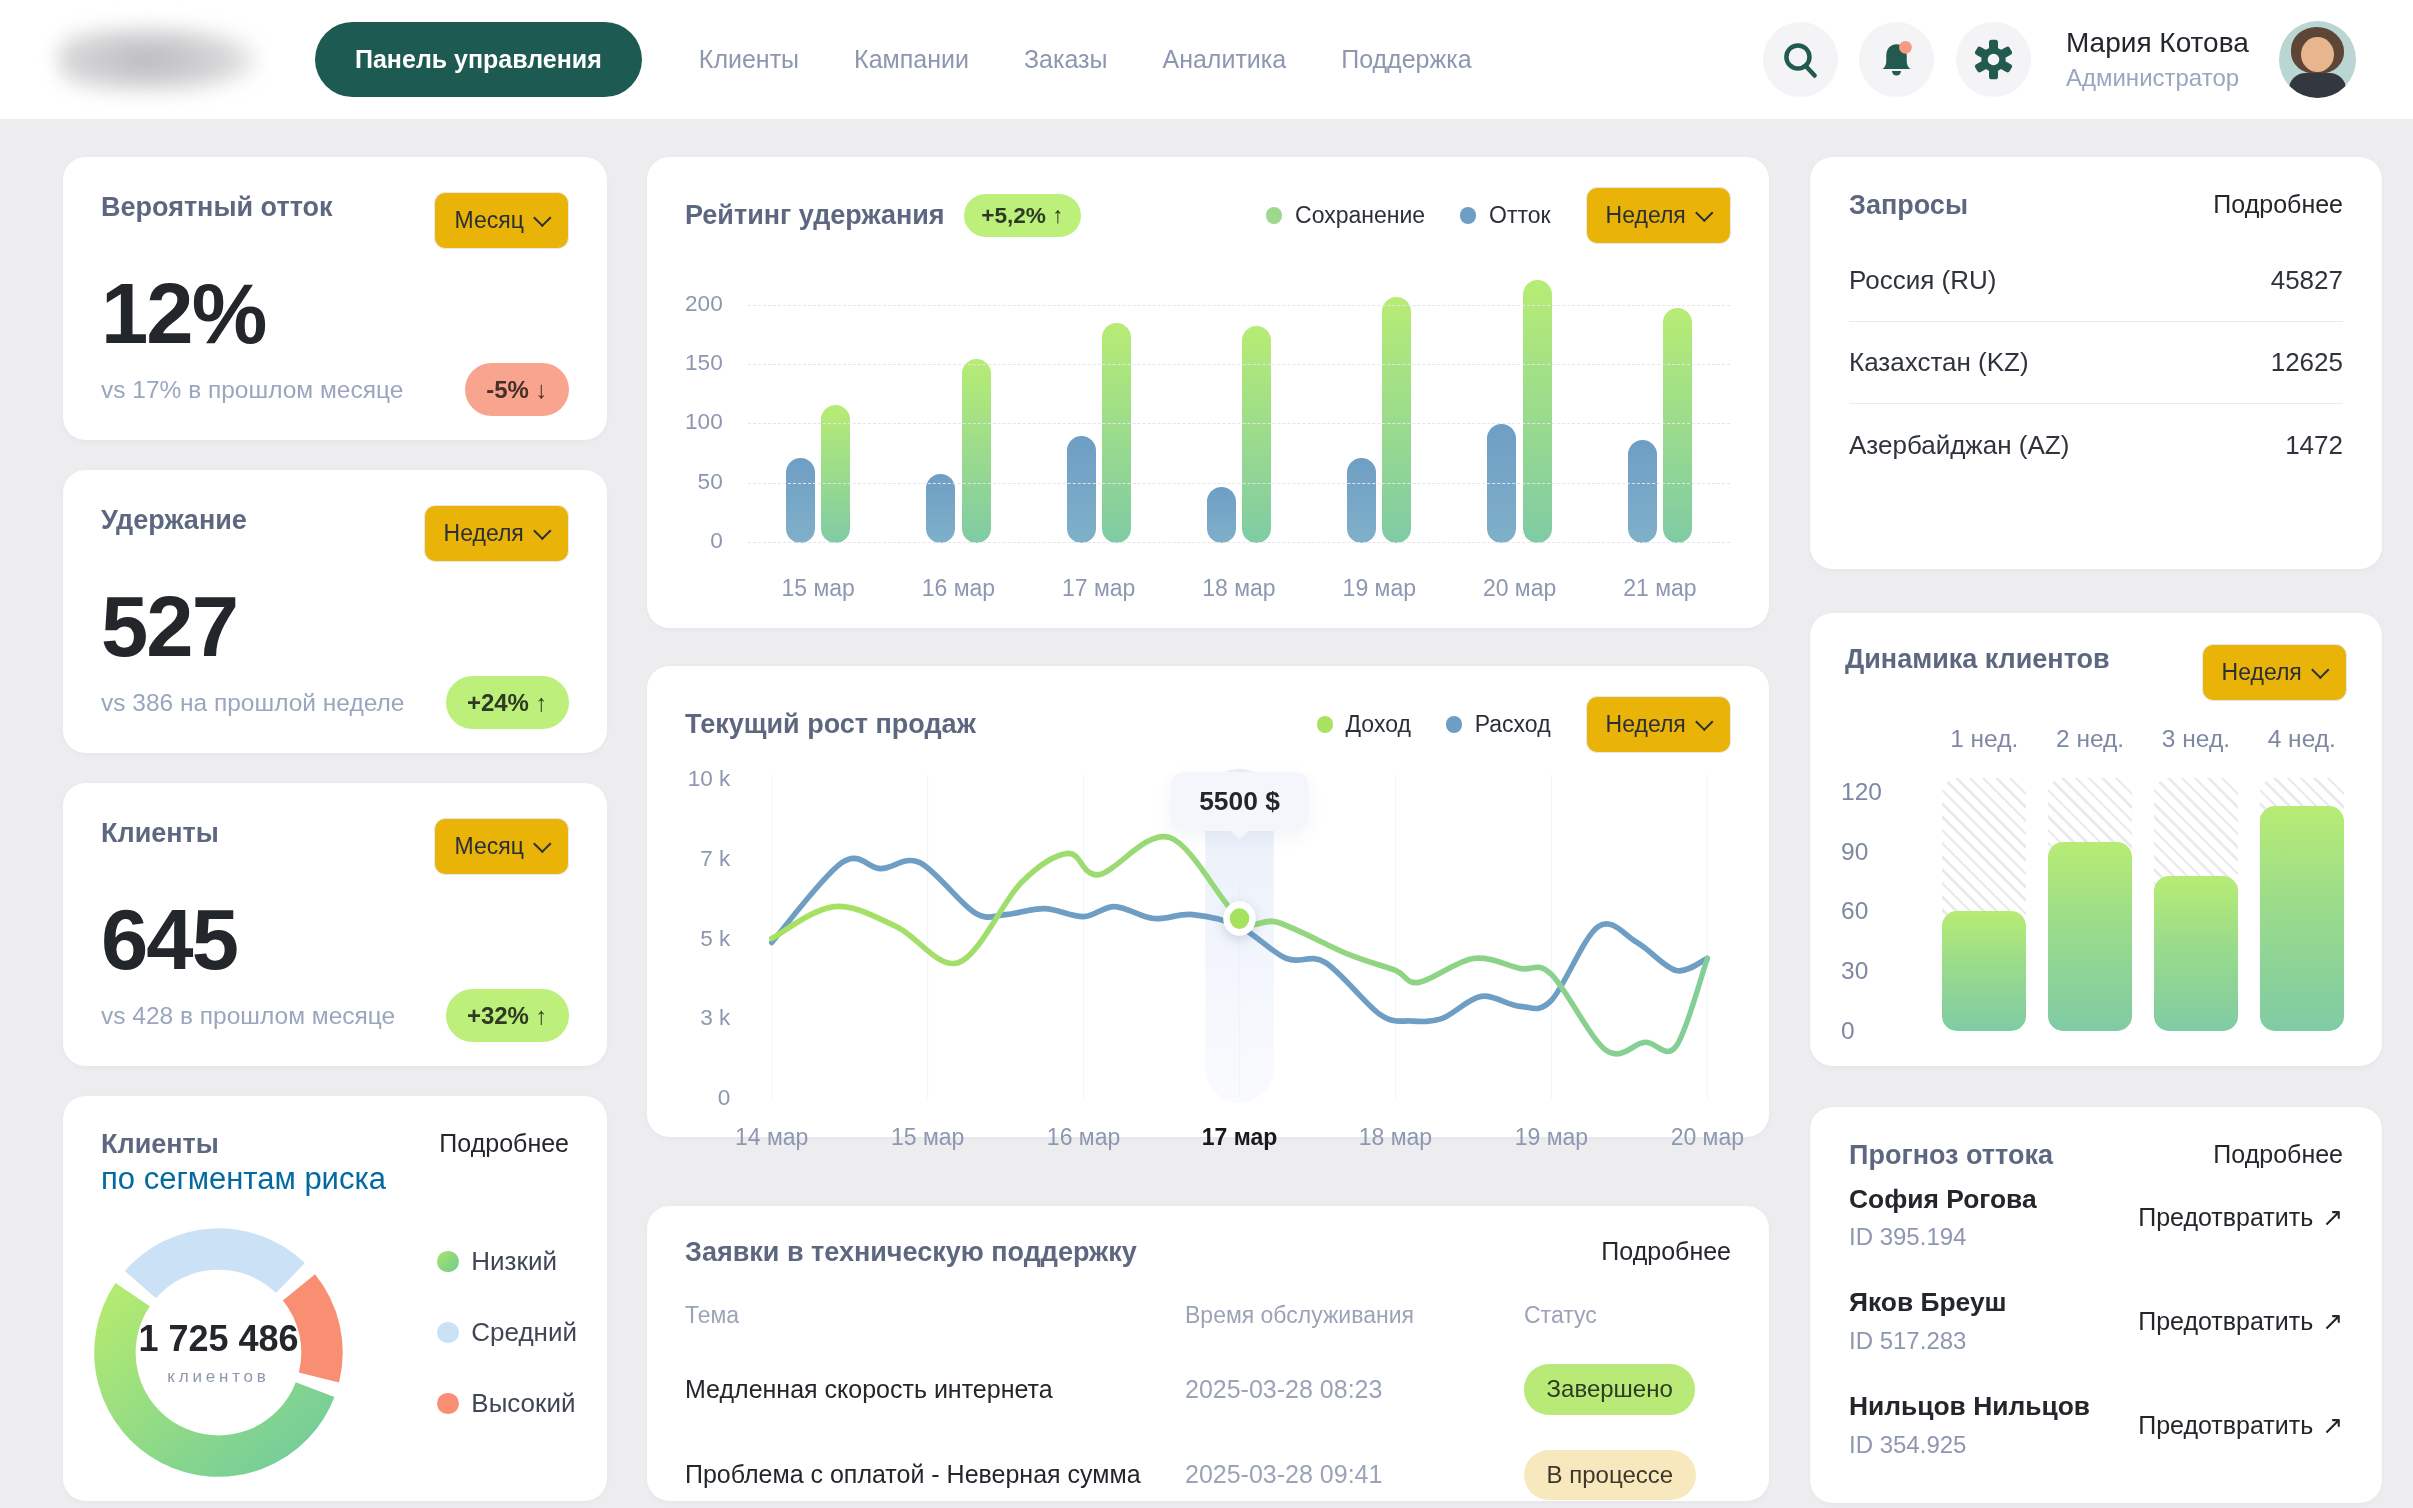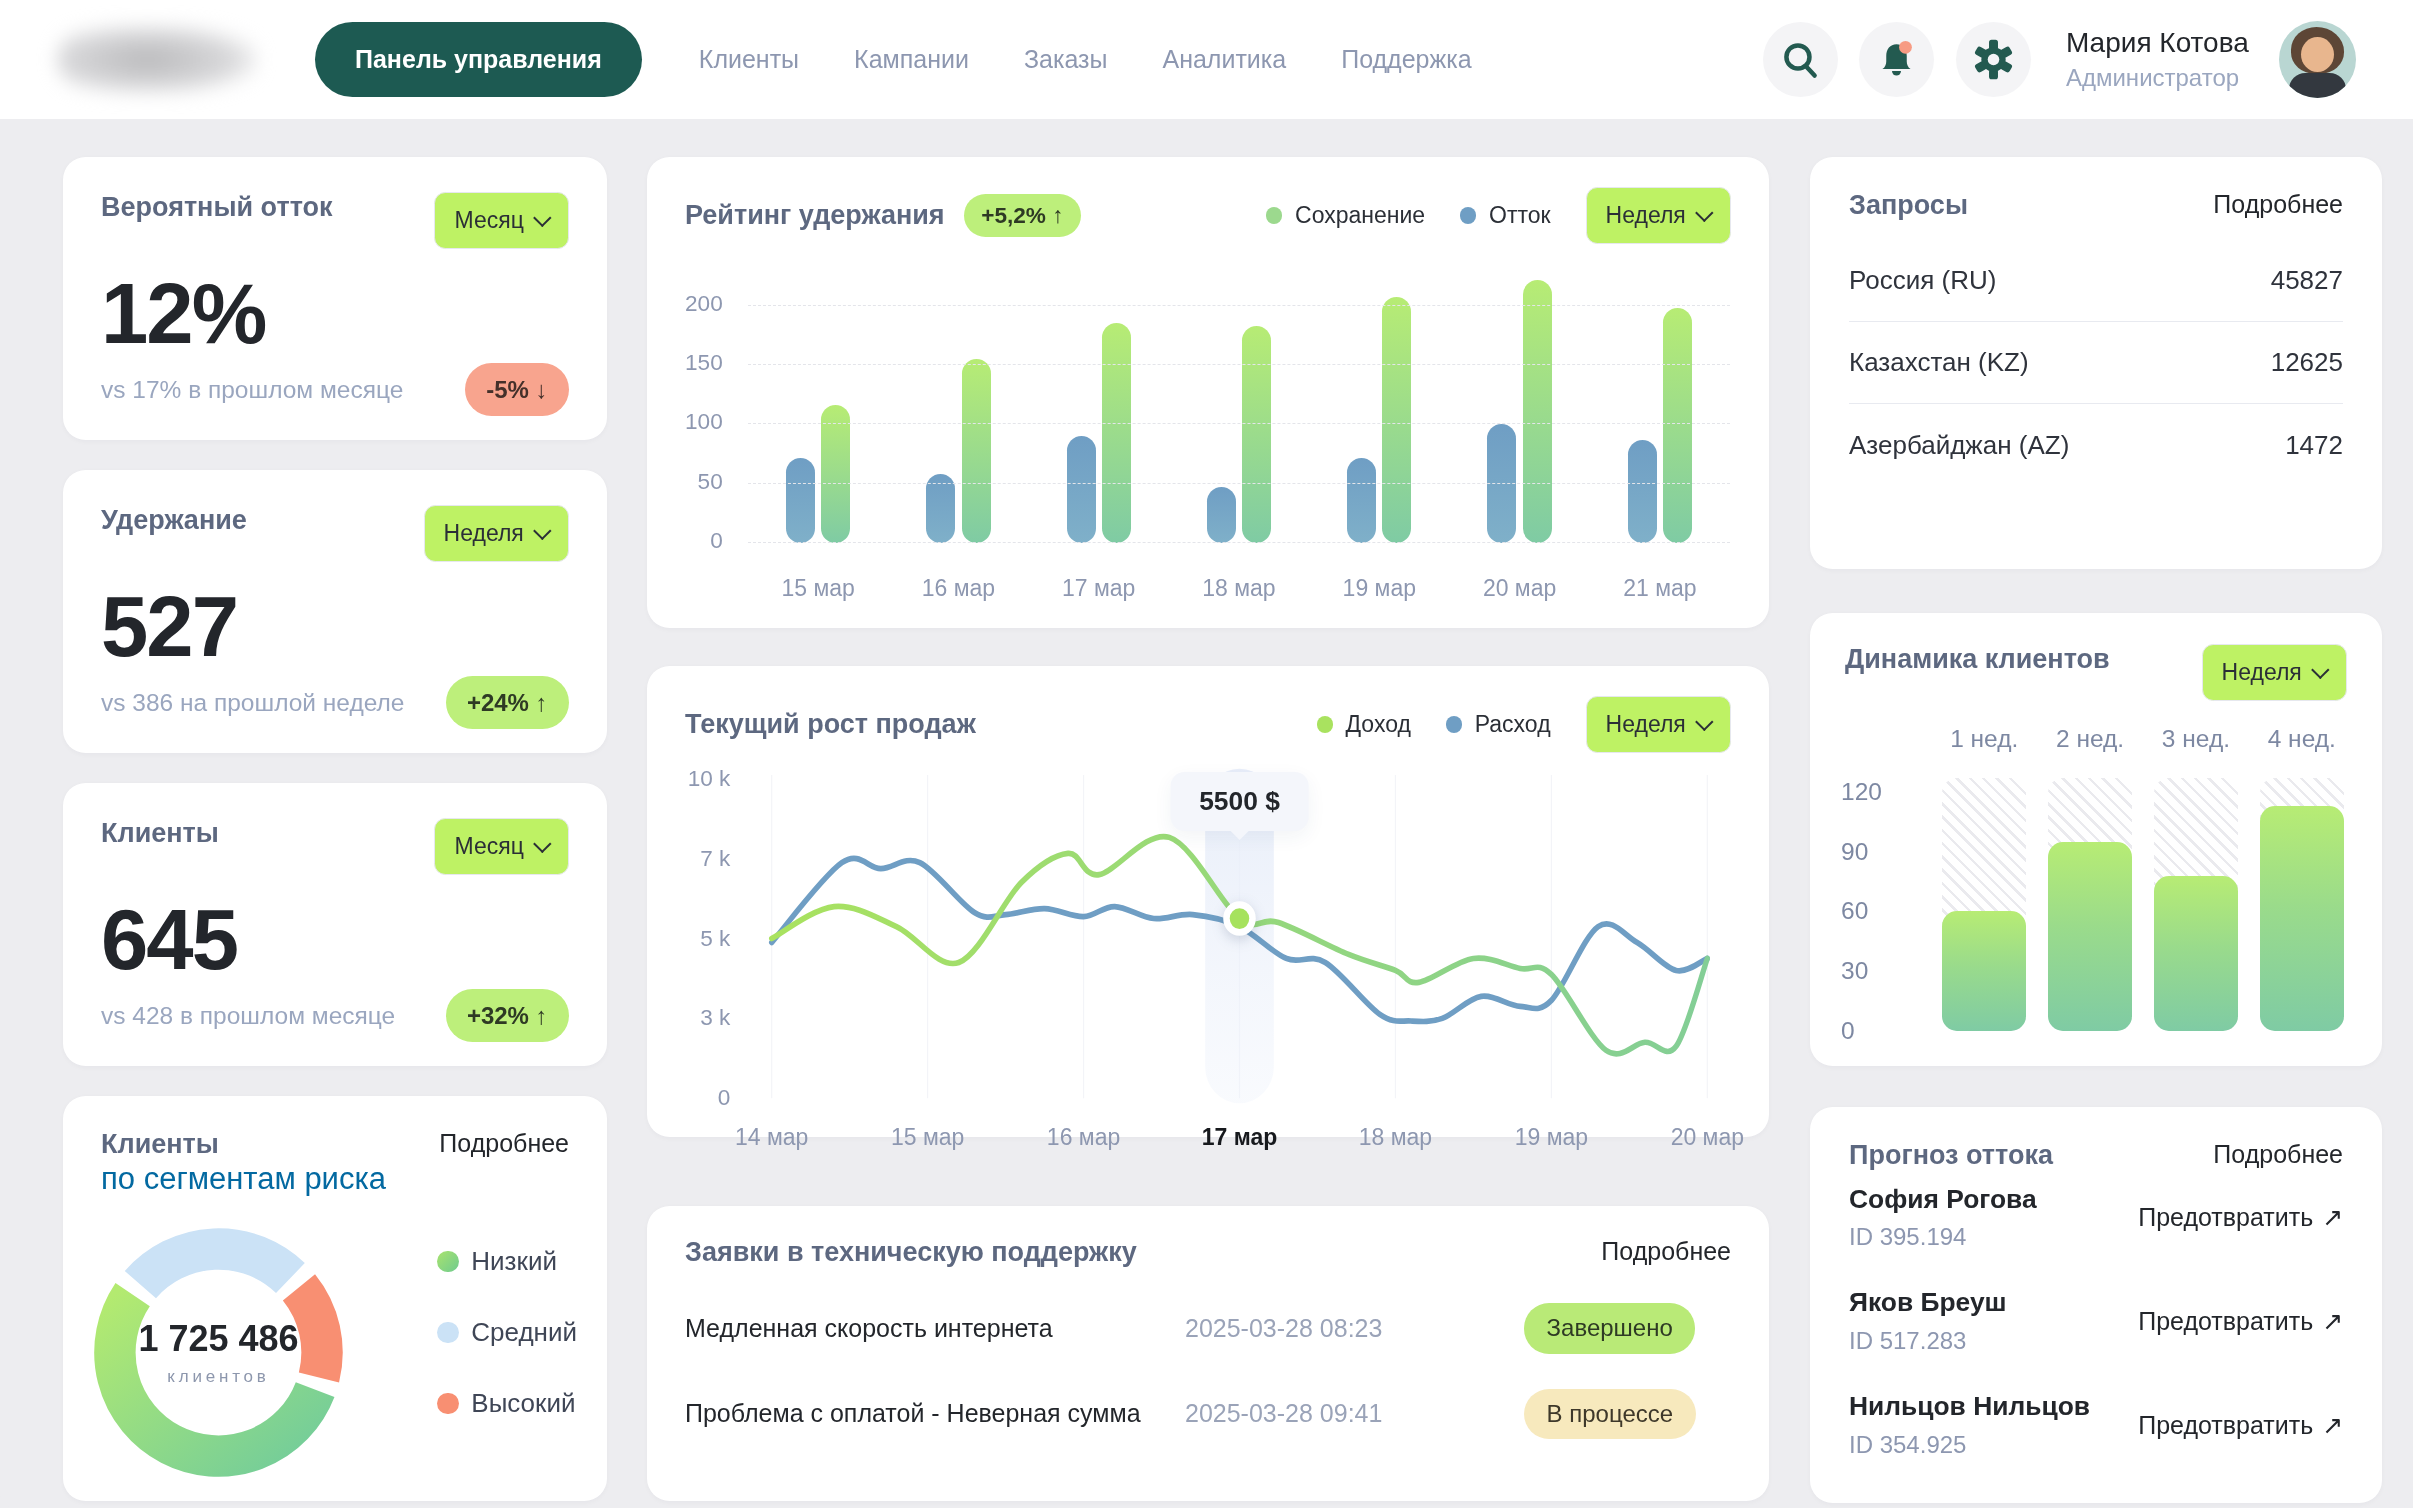--- a/index.html
+++ b/index.html
@@ -27,21 +27,21 @@
   .col{position:absolute;top:157px;display:flex;flex-direction:column;}
   .col-left{left:63px;width:544px;gap:30px;justify-content:space-between;}
   .col-mid{left:647px;width:1122px;}
   .col-right{left:1810px;width:572px;}
   .card{background:#fff;border-radius:22.6px;box-shadow:0 1.3px 5px rgba(25,35,70,.03);position:relative;}
 
   
   .kpi{height:283px;padding:35px 38px;display:flex;flex-direction:column;}
   .row-between{display:flex;justify-content:space-between;align-items:flex-start;}
   .card-title{font-size:27px;font-weight:700;color:#5d6880;}
-  .select{display:inline-flex;align-items:center;gap:12.6px;font-size:23px;color:#2b2f36;border:1.3px solid #e6e8ee;border-radius:11.3px;padding:14px 19px;background:#bef264;cursor:pointer;white-space:nowrap;}
+  .select{display:inline-flex;align-items:center;gap:12.6px;font-size:23px;color:#2b2f36;border:1.3px solid #e6e8ee;border-radius:11.3px;padding:14px 19px;background:#eab308;cursor:pointer;white-space:nowrap;}
   .chev{width:12.6px;height:12.6px;border-right:2.5px solid #2b2f36;border-bottom:2.5px solid #2b2f36;transform:rotate(45deg) translate(-1.9px,-1.9px);}
   .kpi-value{font-size:85px;font-weight:800;color:#23262b;letter-spacing:-1.9px;margin-top:16.3px;}
   .kpi-bottom{margin-top:auto;display:flex;justify-content:space-between;align-items:center;}
   .kpi-compare{font-size:24.5px;color:#9aa6bf;}
   .badge{display:inline-flex;align-items:center;gap:5px;font-size:24px;font-weight:700;padding:12.6px 21.4px;border-radius:28px;white-space:nowrap;}
   .badge.positive{background:#bdef7b;color:#2e3a24;}
   .badge.negative{background:#f8a48e;color:#45302a;}
 
   
   .seg-card{height:405px;padding:33px 38px;}
@@ -400,20 +400,25 @@
           <span class="sales-xlabel" style="left: 97.5904%;">20 мар</span>
         </div>
     </section>
 
     <section class="card support-card">
       <div class="row-between">
         <div class="card-title">Заявки в техническую поддержку</div>
         <div class="more-link">Подробнее</div>
       </div>
       <div class="support-table">
+        <div class="support-row head">
+          <div>Тема</div>
+          <div>Время обслуживания</div>
+          <div>Статус</div>
+        </div>
         <div id="support-rows">
             <div class="support-row body">
               <div class="support-topic">Медленная скорость интернета</div>
               <div class="support-time">2025-03-28 08:23</div>
               <div class="status-pill done">Завершено</div>
             </div>
             <div class="support-row body">
               <div class="support-topic">Проблема с оплатой - Неверная сумма</div>
               <div class="support-time">2025-03-28 09:41</div>
               <div class="status-pill progress">В процессе</div>

